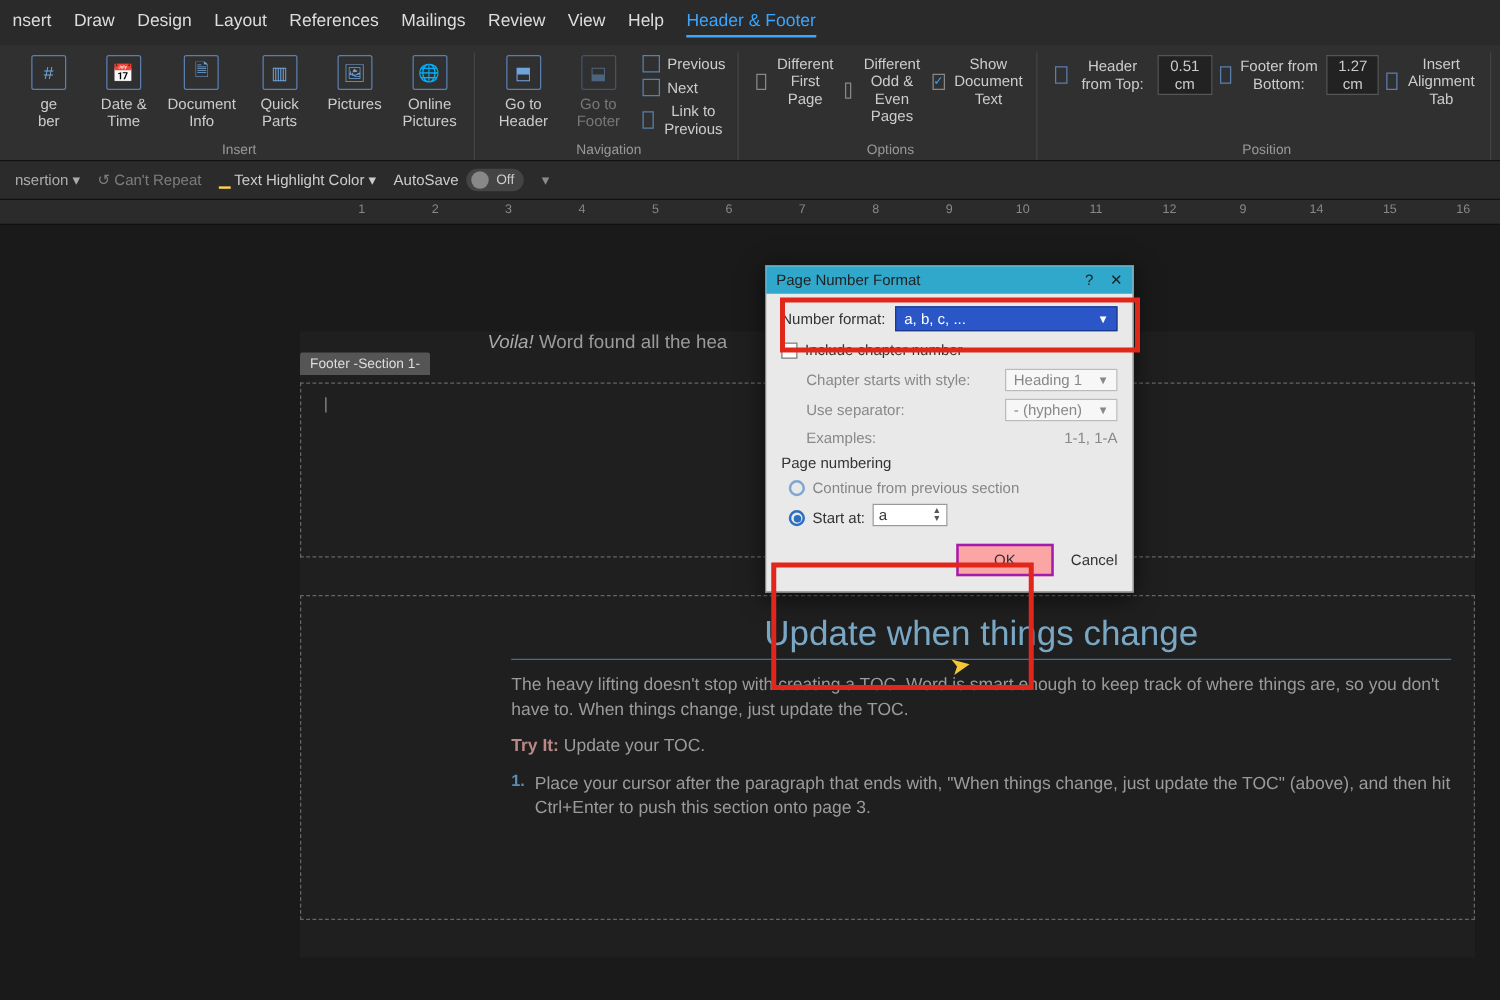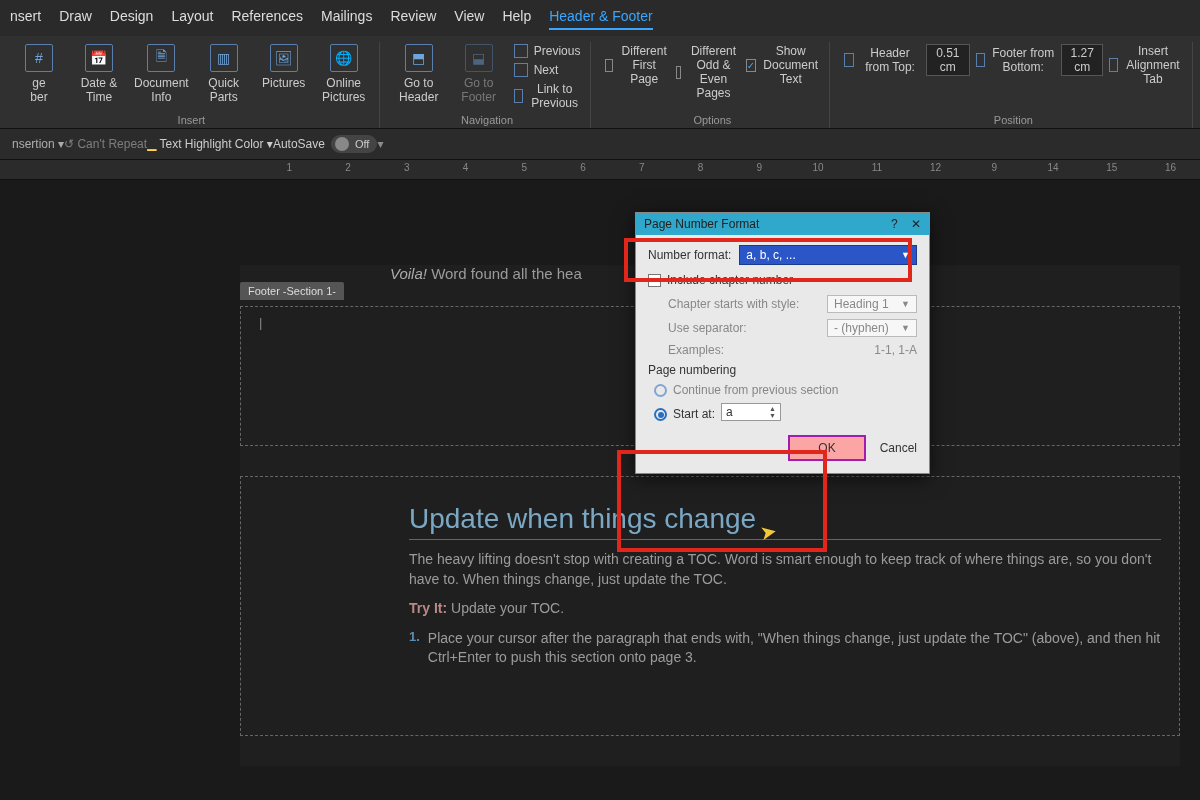--- a/index.html
+++ b/index.html
@@ -52,21 +52,21 @@
 .chk { display:flex; align-items:center; gap:6px; cursor:pointer;}
 .chk .box {width:13px;height:13px;border:1px solid #888;display:inline-flex;align-items:center;justify-content:center;font-size:10px;color:#3aa6ff;}
 .navlist { display:flex; flex-direction:column; gap:5px; align-items:flex-start; font-size:12px;}
 .navlist .row{display:flex; align-items:center; gap:6px;}
 .navlist .ico2{width:14px;height:14px;border:1px solid #5a7fae;}
 .posrow{display:flex; align-items:center; gap:6px; font-size:12px;}
 .posrow .spin{background:#222;border:1px solid #555;color:#ccc;padding:1px 6px;width:60px;display:inline-block;}
 .closebtn{display:flex;flex-direction:column;align-items:center;gap:4px;min-width:70px;}
 .closebtn .x{font-size:22px;color:#d66;}
 .qat{
-  display:flex; align-items:center; padding:6px 12px; background:#2b2b2b;
+  display:flex; align-items:center; gap:14px; padding:6px 12px; background:#2b2b2b;
   border-bottom:1px solid #111; font-size:12px;
 }
 .qat .drop{opacity:0.8;}
 .toggle{display:inline-flex;align-items:center;gap:6px;background:#444;border-radius:10px;padding:2px 4px;}
 .toggle .knob{width:14px;height:14px;border-radius:50%;background:#888;}
 .toggle .lab{font-size:11px;color:#ccc;padding-right:4px;}
 .ruler{
   height:20px;background:#2b2b2b;color:#888;font-size:10px;
   position:relative; border-bottom:1px solid #111;
 }
@@ -79,25 +79,25 @@
 .bodytext{color:#9b9b9b;font-size:15px;}
 .footerlabel, .headerlabel{
   display:inline-block; background:#555; color:#ddd; font-size:11px;
   padding:3px 8px; border-radius:2px 2px 0 0;
 }
 .docsection{
   border:1px dashed #666; margin:6px 0 30px 0; min-height:140px;
   padding:8px 18px; position:relative;
 }
 .italic{font-style:italic;color:#aaa;}
-.h2{color:#7aa8c4;font-size:28px;font-weight:300;margin:18px 0 10px 0;border-bottom:1px solid #4a6b82;padding-bottom:4px;}
+.h2{color:#7aa8c4;font-size:28px;font-weight:300;margin:6px 0 10px 0;border-bottom:1px solid #4a6b82;padding-bottom:4px;text-align:center;}
 .sameas{position:absolute;right:0;top:0;background:#555;color:#ddd;font-size:11px;padding:3px 8px;}
 
 .dialog{
-  position:absolute; top:212px; left:635px; width:295px;
+  position:absolute; top:212px; left:612px; width:295px;
   background:#e9e9e9; border:1px solid #888; box-shadow:0 4px 18px rgba(0,0,0,0.6);
   font-size:12px; color:#333; z-index:50;
 }
 .dialog .titlebar{
   background:#2fa8cc;color:#222;display:flex;justify-content:space-between;
   align-items:center;padding:4px 8px;font-size:12px;
 }
 .dialog .titlebar .btns span{margin-left:10px;cursor:pointer;}
 .dialog .body{padding:10px 12px 12px 12px;}
 .drow{display:flex;align-items:center;gap:8px;margin-bottom:8px;}

